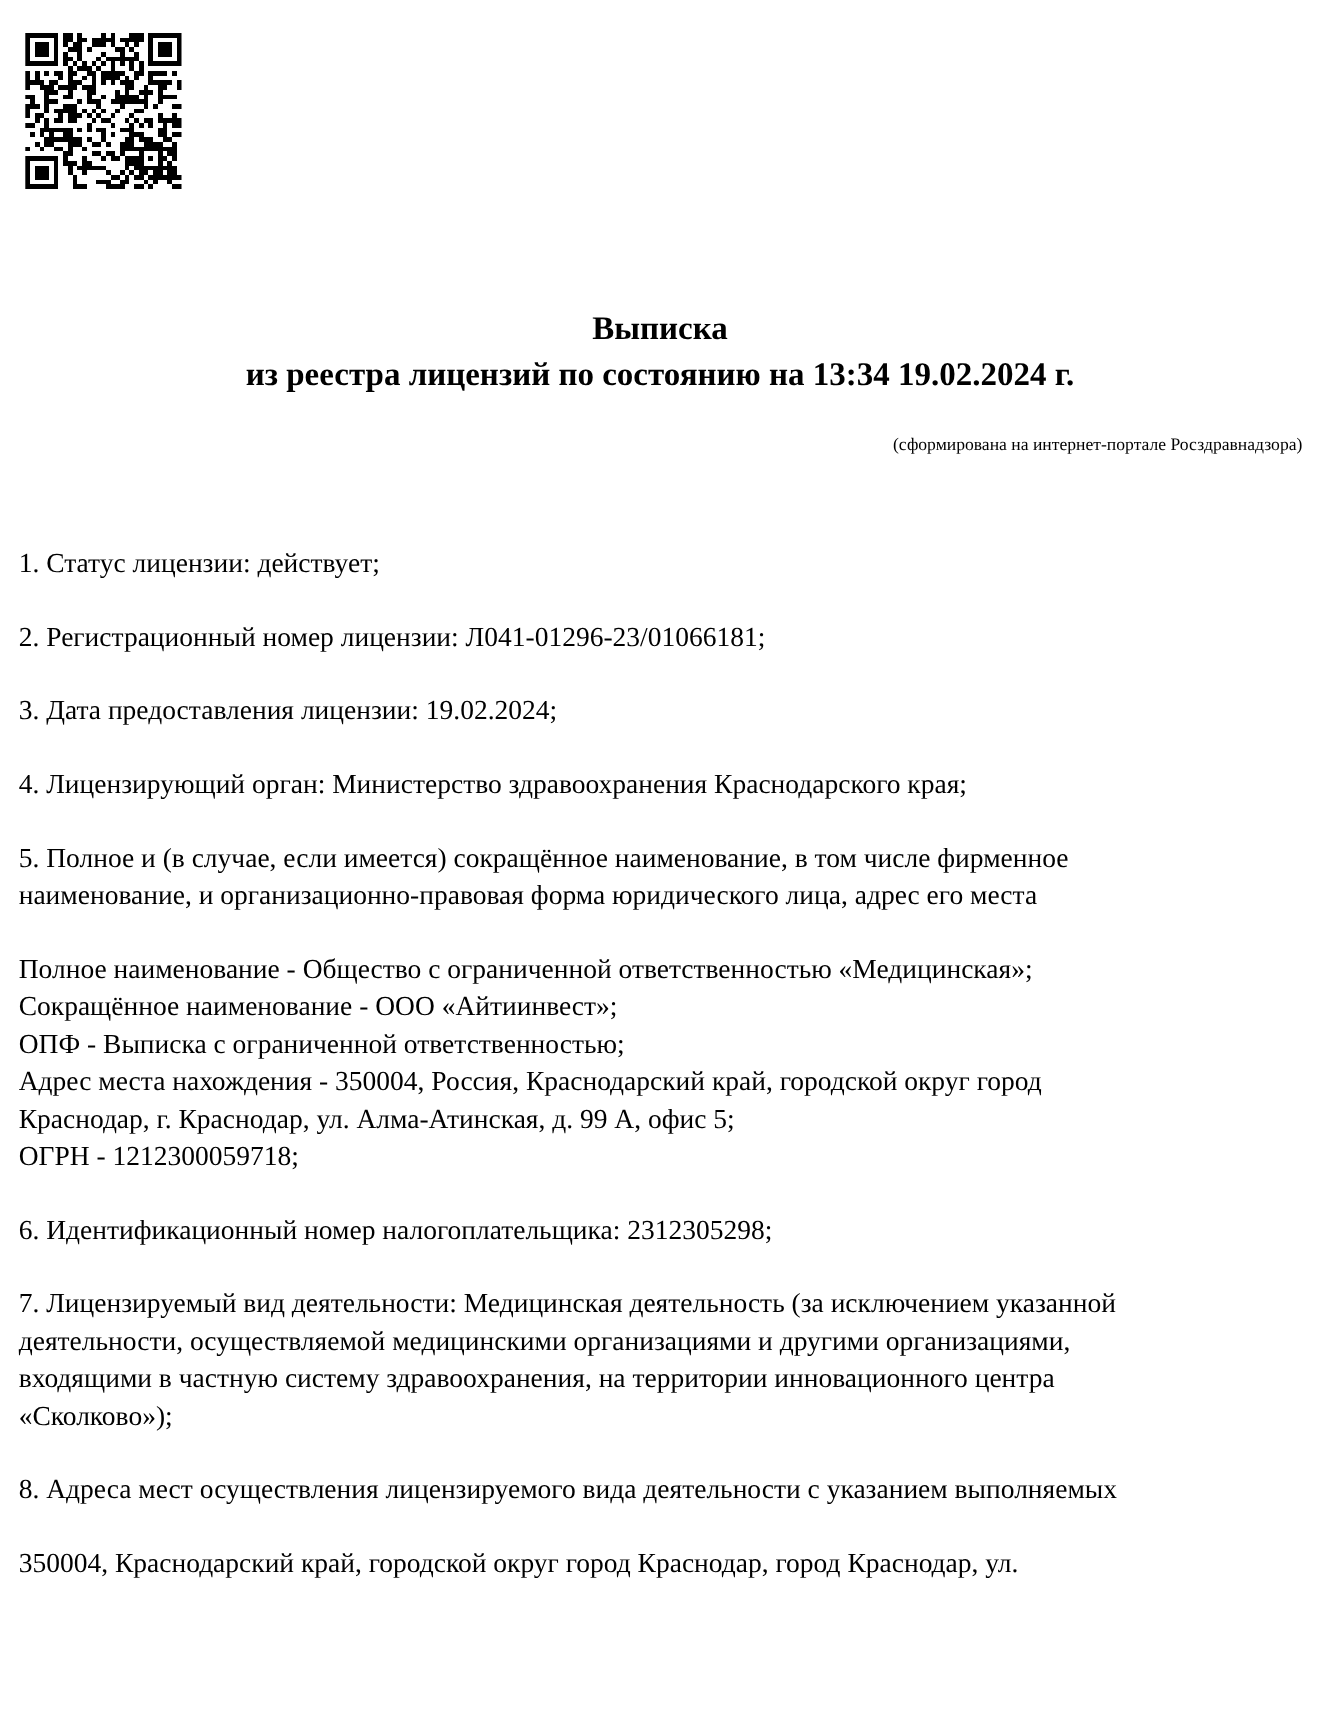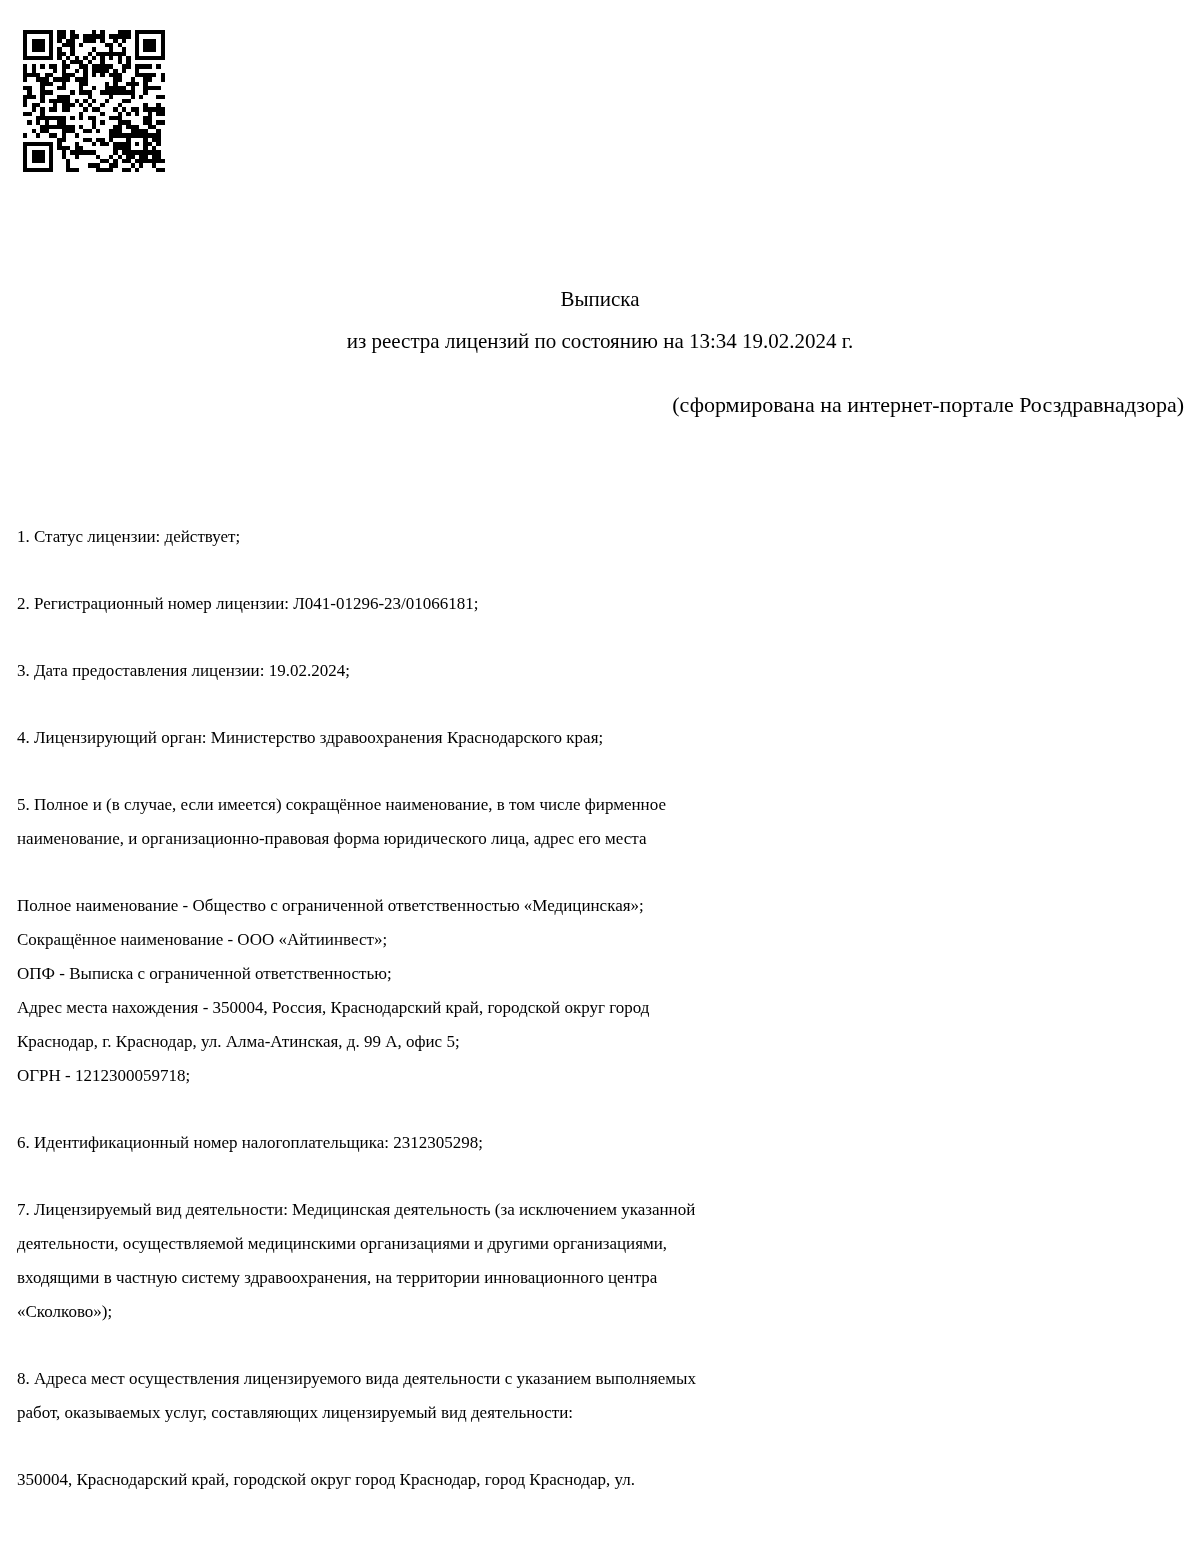--- a/index.html
+++ b/index.html
@@ -19,38 +19,38 @@
     width: 142px;
     height: 142px;
   }
   .qr-wrap svg { display: block; width: 142px; height: 142px; }
   .title-block {
     position: absolute;
     left: 0;
     top: 278px;
     width: 100%;
     text-align: center;
-    font-weight: normal;
-    font-size: 21px;
+    font-weight: bold;
+    font-size: 30px;
     line-height: 42px;
   }
   .subtitle {
     position: absolute;
     right: 16px;
     top: 390px;
-    font-size: 22px;
+    font-size: 16px;
     line-height: 30px;
     text-align: right;
   }
   .content {
     position: absolute;
     left: 17px;
-    top: 520px;
+    top: 496px;
     width: 1170px;
-    font-size: 17px;
+    font-size: 25px;
     line-height: 34px;
   }
   .paragraph { margin-bottom: 33px; }
   .paragraph:last-child { margin-bottom: 0; }
   .text-line { white-space: nowrap; }
 </style>
 </head>
 <body>
 
 <div class="qr-wrap" id="qr-container">
@@ -369,18 +369,17 @@
       <div class="text-line">6. Идентификационный номер налогоплательщика: 2312305298;</div>
     </div>
     <div class="paragraph">
       <div class="text-line">7. Лицензируемый вид деятельности: Медицинская деятельность (за исключением указанной</div>
       <div class="text-line">деятельности, осуществляемой медицинскими организациями и другими организациями,</div>
       <div class="text-line">входящими в частную систему здравоохранения, на территории инновационного центра</div>
       <div class="text-line">«Сколково»);</div>
     </div>
     <div class="paragraph">
       <div class="text-line">8. Адреса мест осуществления лицензируемого вида деятельности с указанием выполняемых</div>
-      <div class="text-line">работ, оказываемых услуг, составляющих лицензируемый вид деятельности:</div>
     </div>
     <div class="paragraph">
       <div class="text-line">350004, Краснодарский край, городской округ город Краснодар, город Краснодар, ул.</div>
     </div>
   </div>
 
 </body></html>

